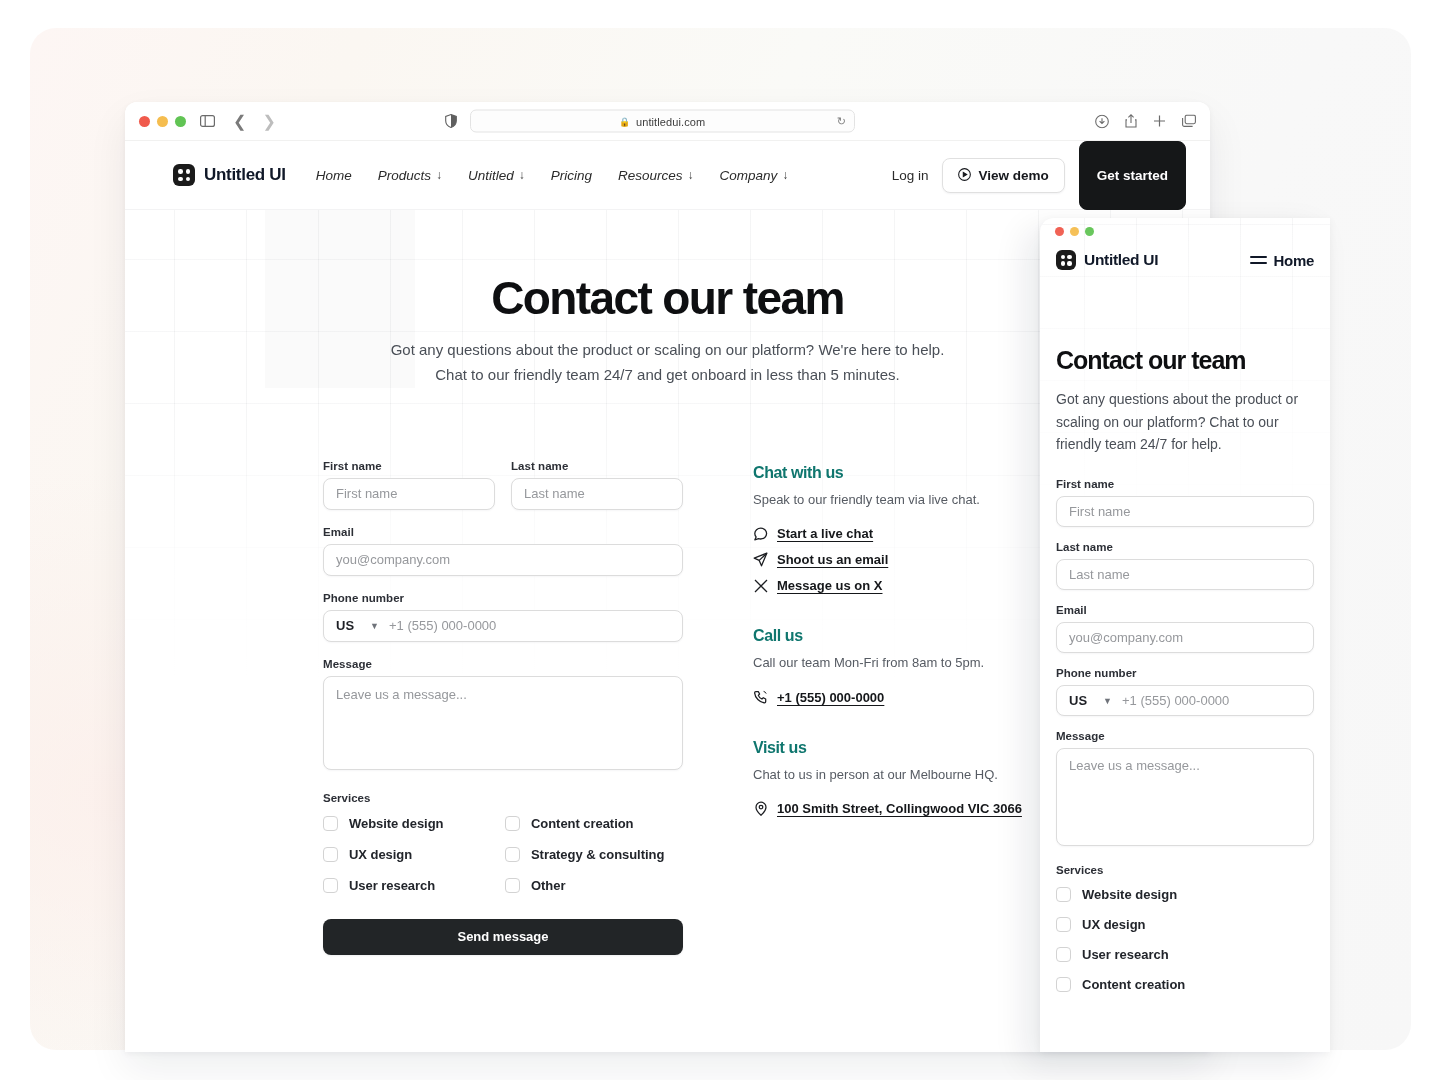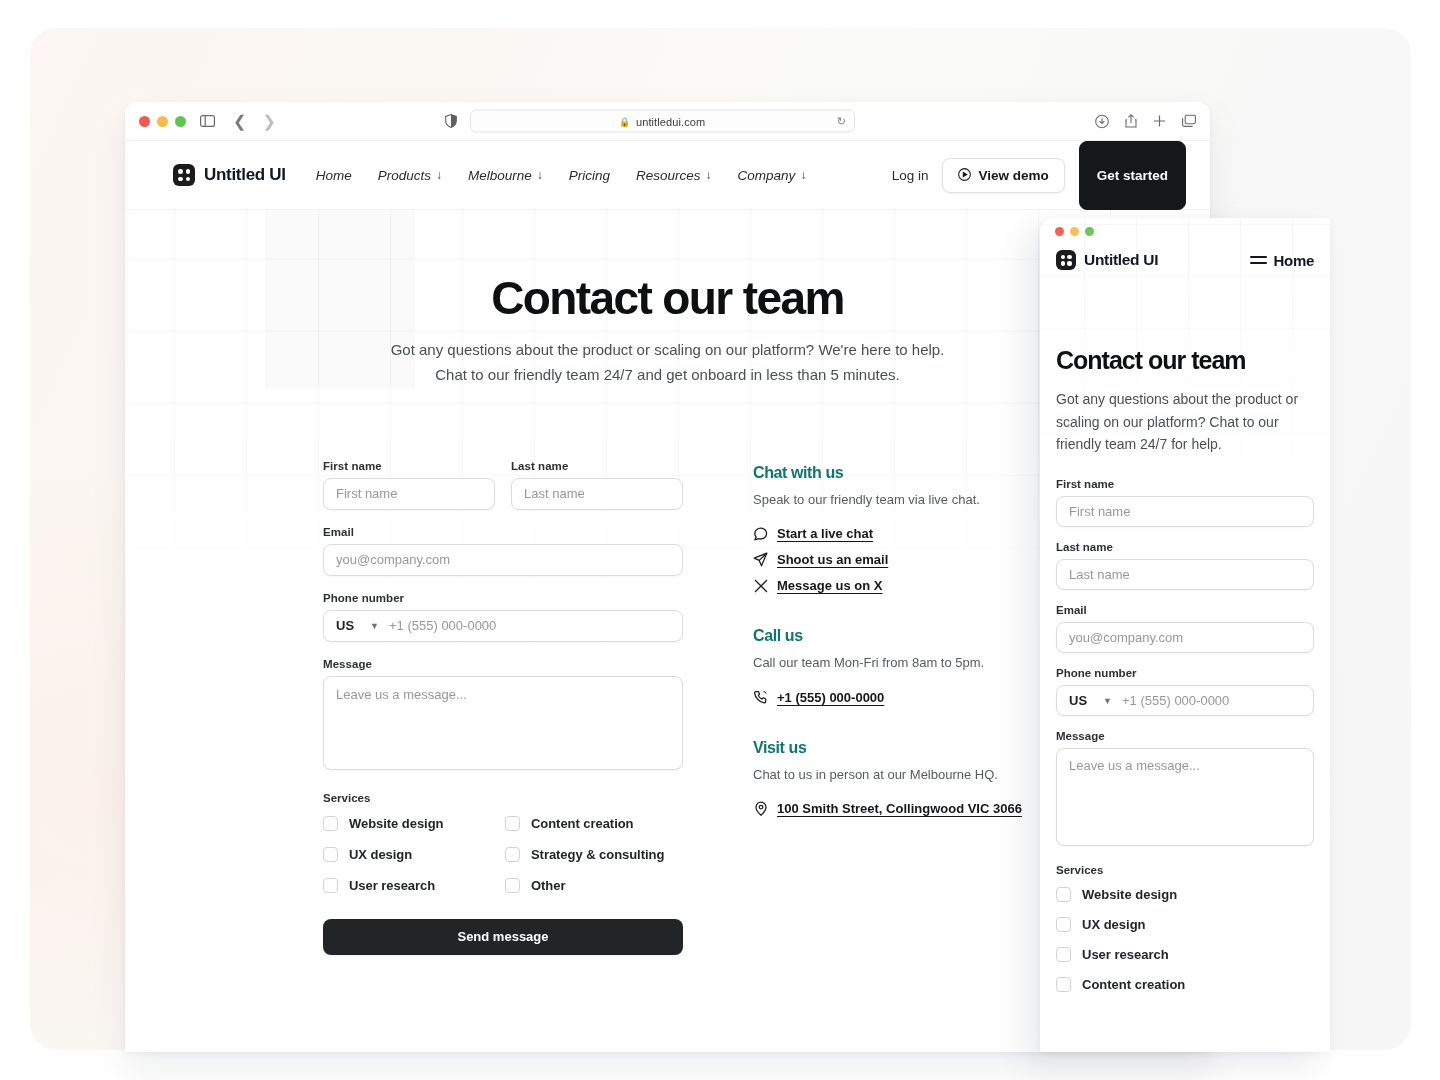--- a/index.html
+++ b/index.html
@@ -344,21 +344,21 @@
 
         <div class="nav-links">
           <div class="nav-link">
             <span>Home</span>
           </div>
           <div class="nav-link">
             <span>Products</span>
             <span class="caret">↓</span>
           </div>
           <div class="nav-link">
-            <span>Melbourne</span>
+            <span>Untitled</span>
             <span class="caret">↓</span>
           </div>
           <div class="nav-link">
             <span>Pricing</span>
           </div>
           <div class="nav-link">
             <span>Resources</span>
             <span class="caret">↓</span>
           </div>
           <div class="nav-link">

